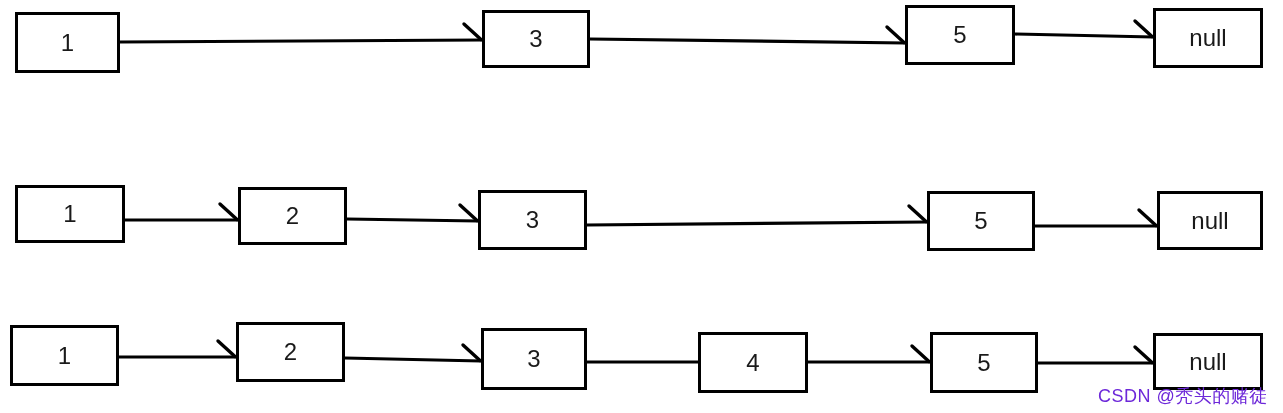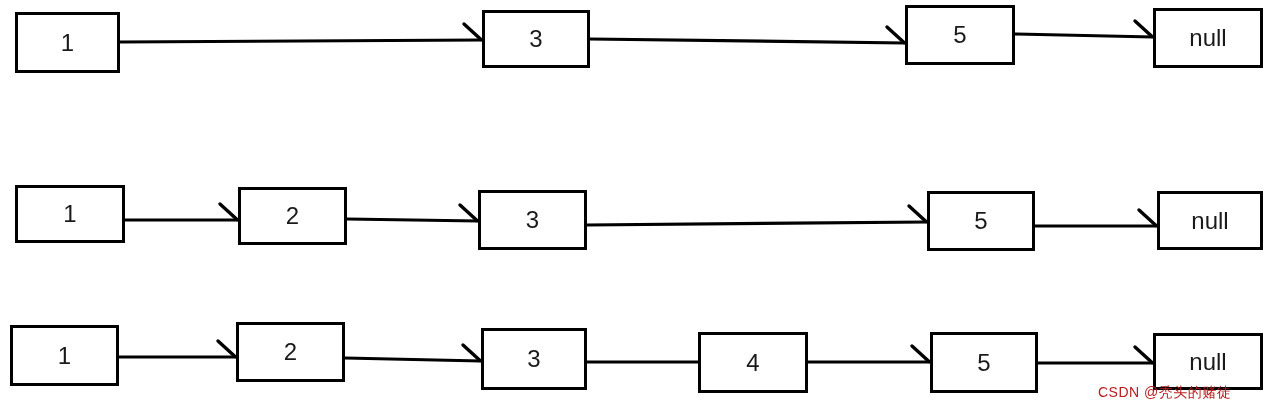--- a/index.html
+++ b/index.html
@@ -34,22 +34,22 @@
   .node-label {
     font-size: 24px;
     color: #1a1a1a;
     line-height: 1;
     user-select: none;
   }
   .watermark {
     position: absolute;
     left: 1098px;
     top: 384px;
-    font-size: 14px;
-    color: #b91c1c;
+    font-size: 18px;
+    color: #6d28d9;
     white-space: nowrap;
     z-index: 5;
     letter-spacing: 0.5px;
   }
 </style>
 </head>
 <body>
 
 <div class="canvas">
   <svg id="arrow-layer" width="1283" height="413" viewBox="0 0 1283 413">

